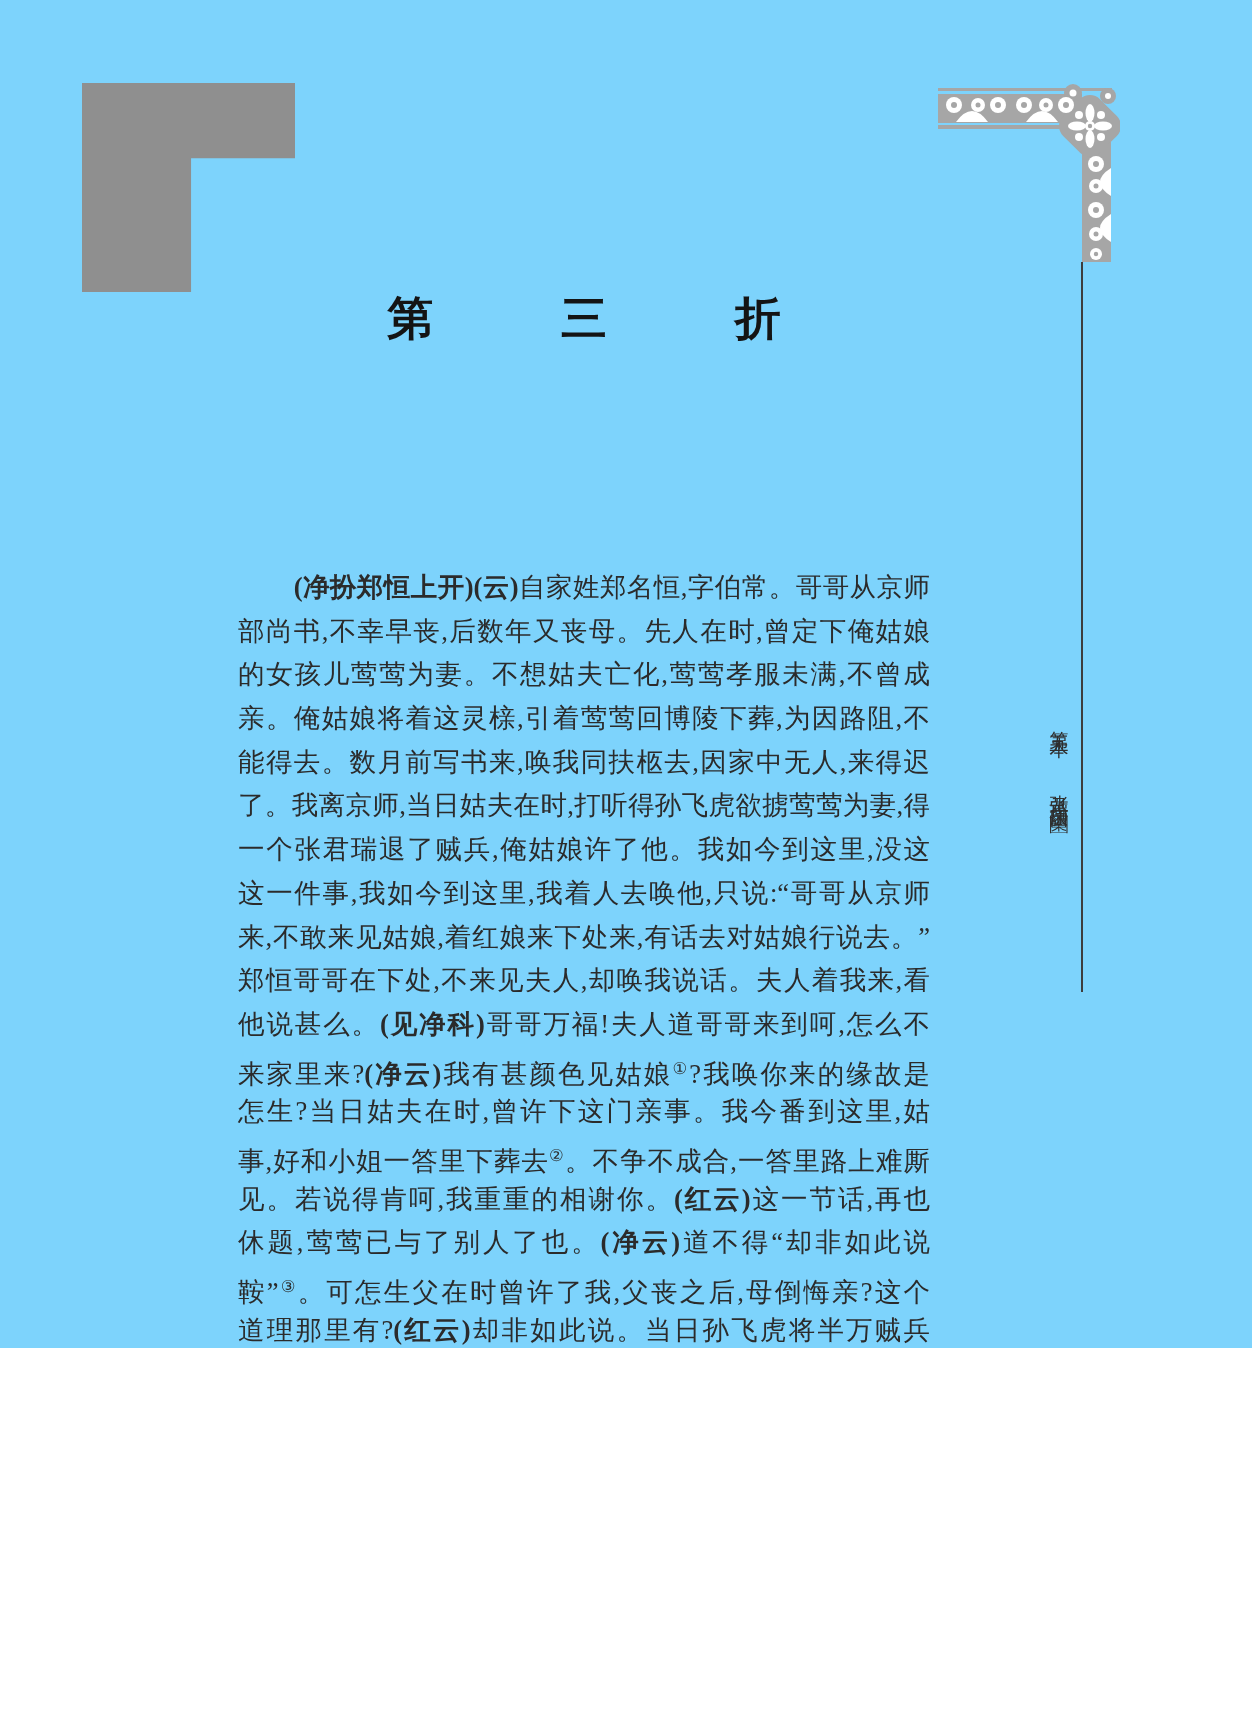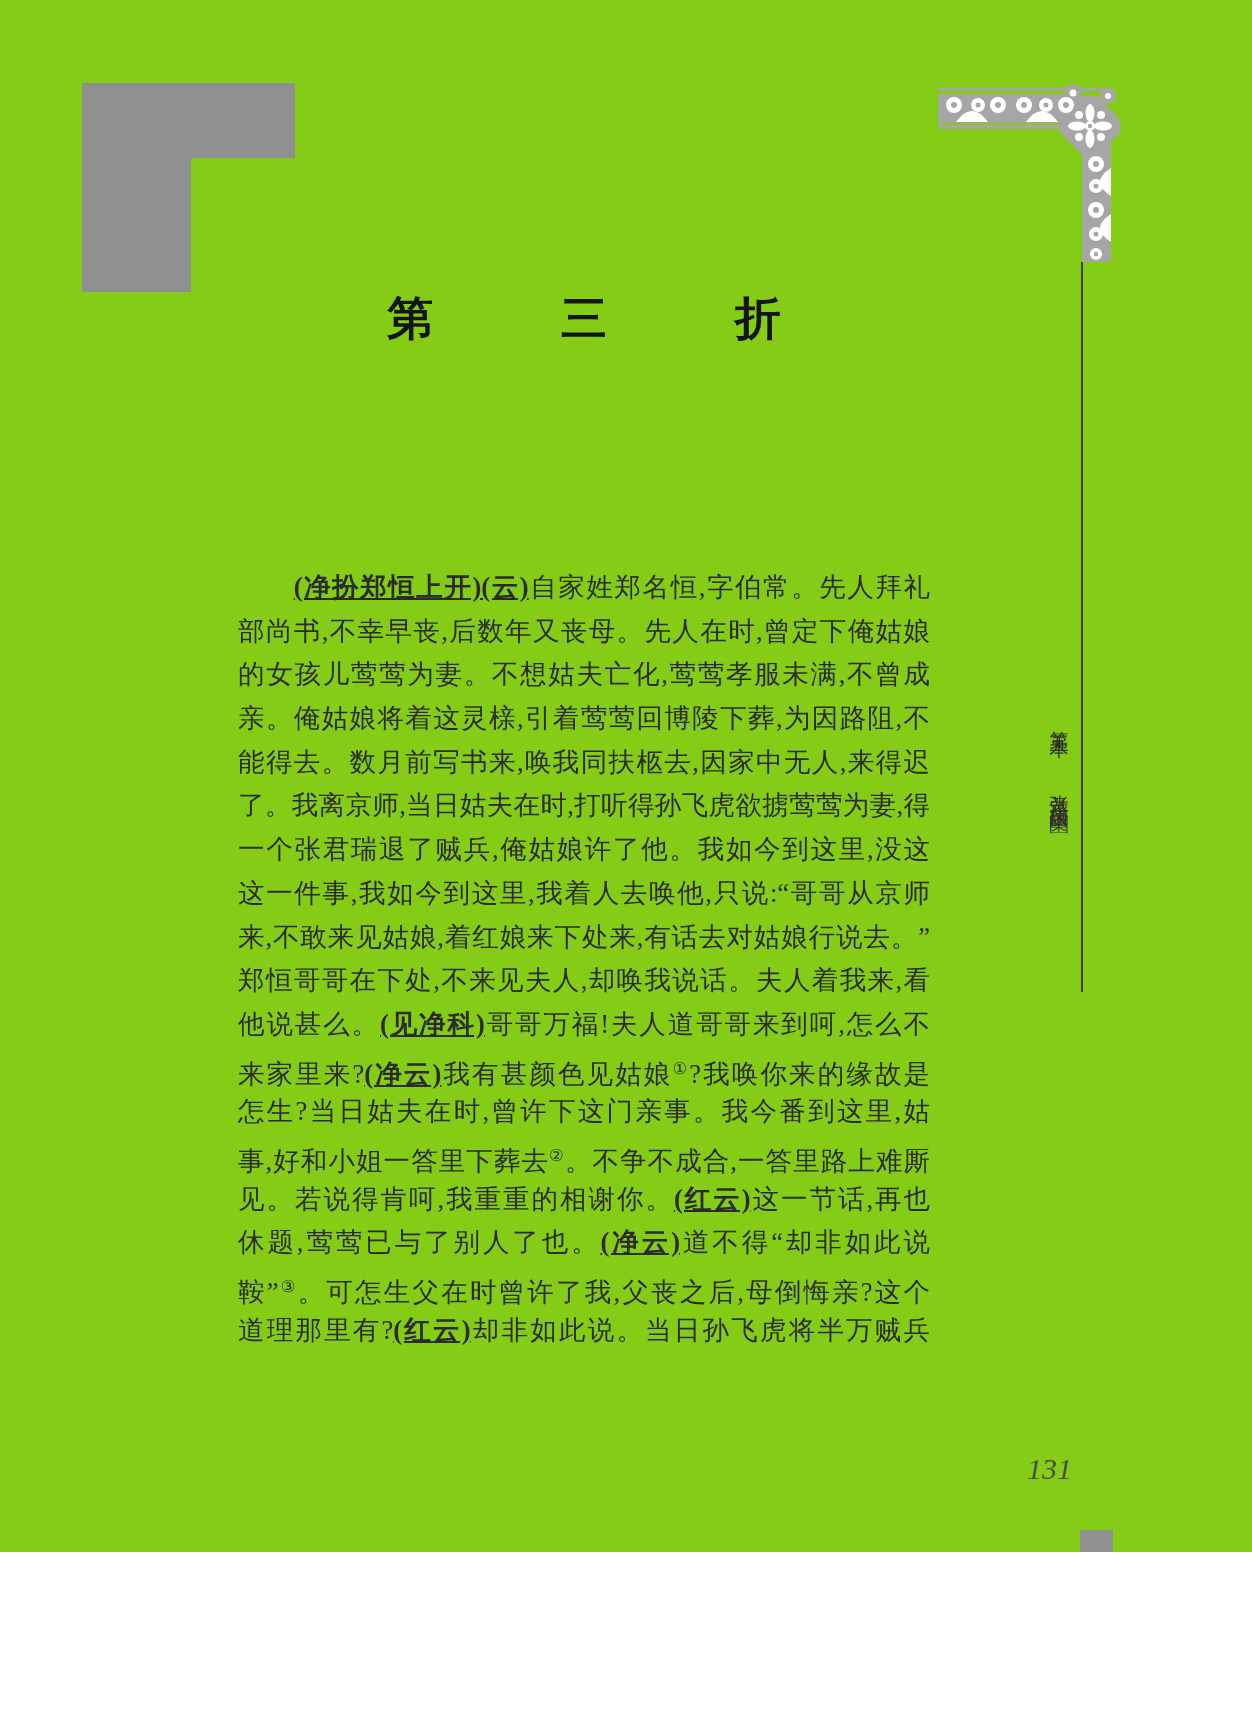--- a/index.html
+++ b/index.html
@@ -1,19 +1,19 @@
 <!DOCTYPE html>
 <html><head>
 <meta charset="utf-8">
 <style>
   html,body{margin:0;padding:0;background:#ffffff;}
   #page{
     position:relative;
-    width:1252px;height:1552px;
-    background:#84cc16;
+    width:1252px;height:1348px;
+    background:#7dd3fc;
     overflow:hidden;
     font-family:"Liberation Serif", serif;
     color:#262626;
   }
   
   .block-tl{
     position:absolute;left:82px;top:83px;width:213px;height:209px;
     background:#8f8f8f;
     clip-path:polygon(0 0,100% 0,100% 36%,51.2% 36%,51.2% 100%,0 100%);
   }
@@ -36,21 +36,21 @@
   .body-text{
     position:absolute;left:238px;top:566px;width:692px;
     font-size:26.5px;line-height:43.7px;color:#2b2b2b;
   }
   .body-text .line{
     height:43.7px;white-space:nowrap;
     text-align:justify;text-align-last:justify;
     overflow:visible;
   }
   .body-text .line.indent{padding-left:2.1em;}
-  .seg-b{font-weight:700;text-decoration:underline;}
+  .seg-b{font-weight:700;}
   .seg-sup{font-size:0.62em;vertical-align:0.55em;}
   
   .side-caption{
     position:absolute;left:1046px;top:716px;height:560px;
     writing-mode:vertical-rl;text-orientation:upright;
     font-size:19px;letter-spacing:4px;color:#2e2e2e;
     font-family:"Liberation Serif", serif;
   }
   .side-caption .part2{margin-inline-start:26px;}
   
@@ -139,21 +139,21 @@
         <circle cx="160" cy="172" r="2.2"></circle>
       </g>
     </svg>
   </div>
 
   <div class="side-rule"></div>
 
   <div class="title">第  三  折</div>
 
   <div class="body-text" id="body-text">
-      <div class="line indent"><span class="seg-b">(净扮郑恒上开)(云)</span><span class="seg-n">自家姓郑名恒,字伯常。先人拜礼</span></div>
+      <div class="line indent"><span class="seg-b">(净扮郑恒上开)(云)</span><span class="seg-n">自家姓郑名恒,字伯常。哥哥从京师</span></div>
       <div class="line"><span class="seg-n">部尚书,不幸早丧,后数年又丧母。先人在时,曾定下俺姑娘</span></div>
       <div class="line"><span class="seg-n">的女孩儿莺莺为妻。不想姑夫亡化,莺莺孝服未满,不曾成</span></div>
       <div class="line"><span class="seg-n">亲。俺姑娘将着这灵榇,引着莺莺回博陵下葬,为因路阻,不</span></div>
       <div class="line"><span class="seg-n">能得去。数月前写书来,唤我同扶柩去,因家中无人,来得迟</span></div>
       <div class="line"><span class="seg-n">了。我离京师,当日姑夫在时,打听得孙飞虎欲掳莺莺为妻,得</span></div>
       <div class="line"><span class="seg-n">一个张君瑞退了贼兵,俺姑娘许了他。我如今到这里,没这</span></div>
       <div class="line"><span class="seg-n">这一件事,我如今到这里,我着人去唤他,只说:“哥哥从京师</span></div>
       <div class="line"><span class="seg-n">来,不敢来见姑娘,着红娘来下处来,有话去对姑娘行说去。”</span></div>
       <div class="line"><span class="seg-n">郑恒哥哥在下处,不来见夫人,却唤我说话。夫人着我来,看</span></div>
       <div class="line"><span class="seg-n">他说甚么。</span><span class="seg-b">(见净科)</span><span class="seg-n">哥哥万福!夫人道哥哥来到呵,怎么不</span></div>

